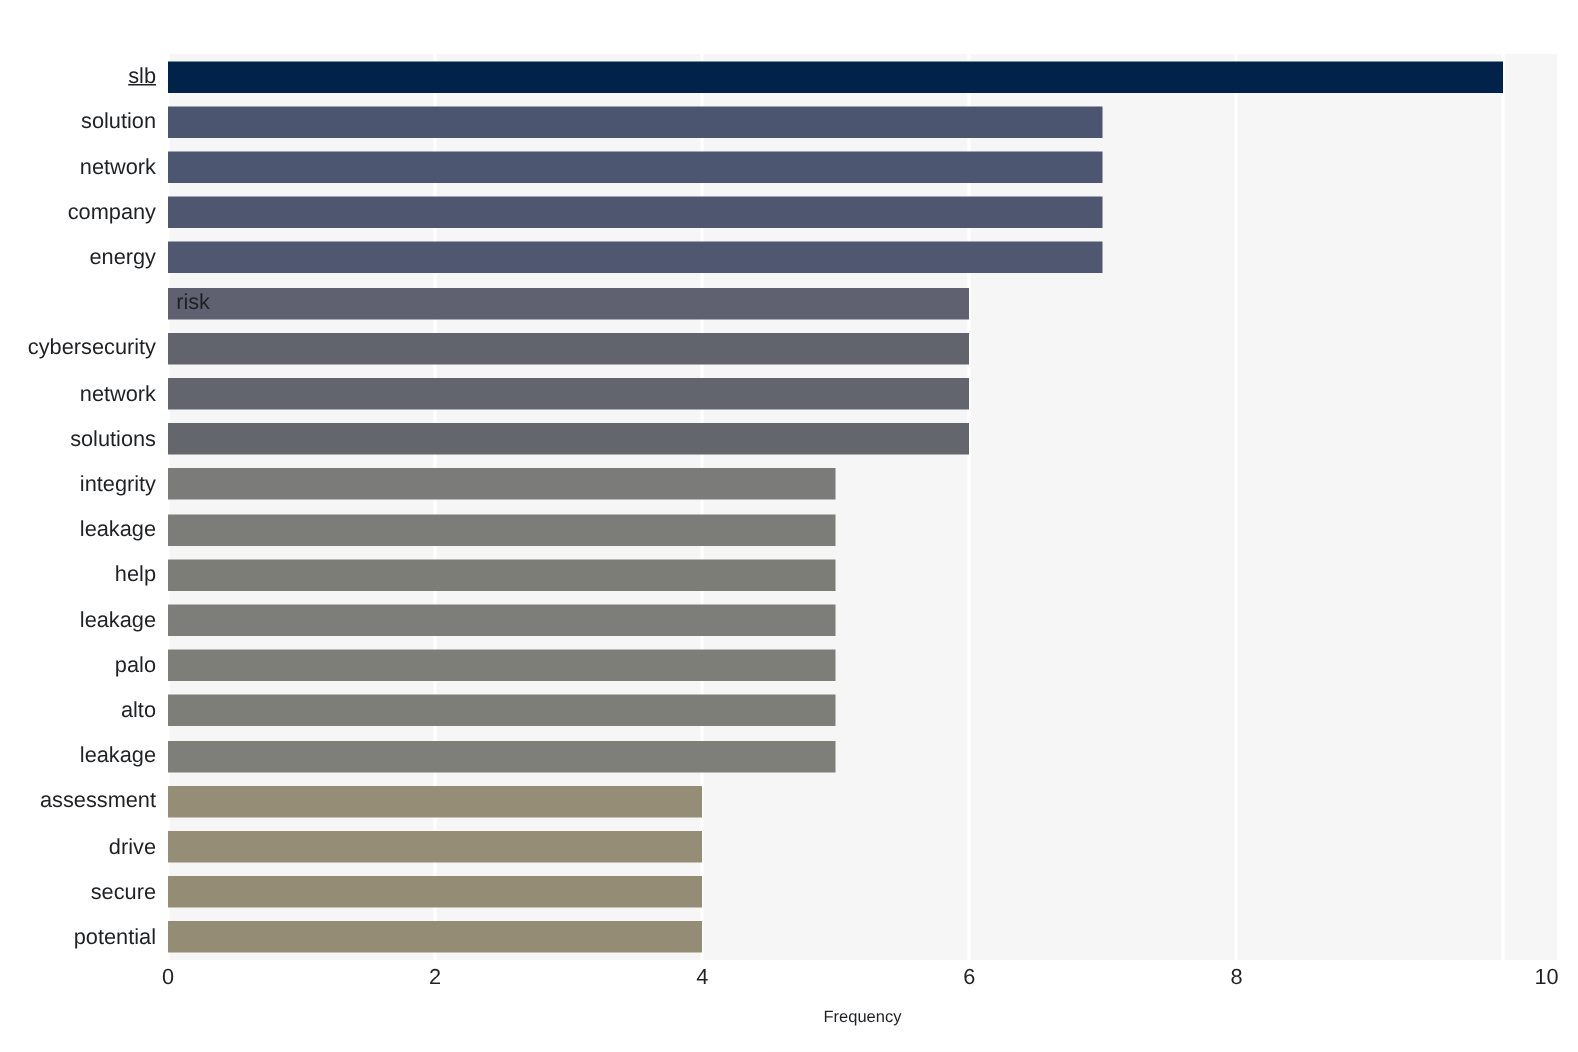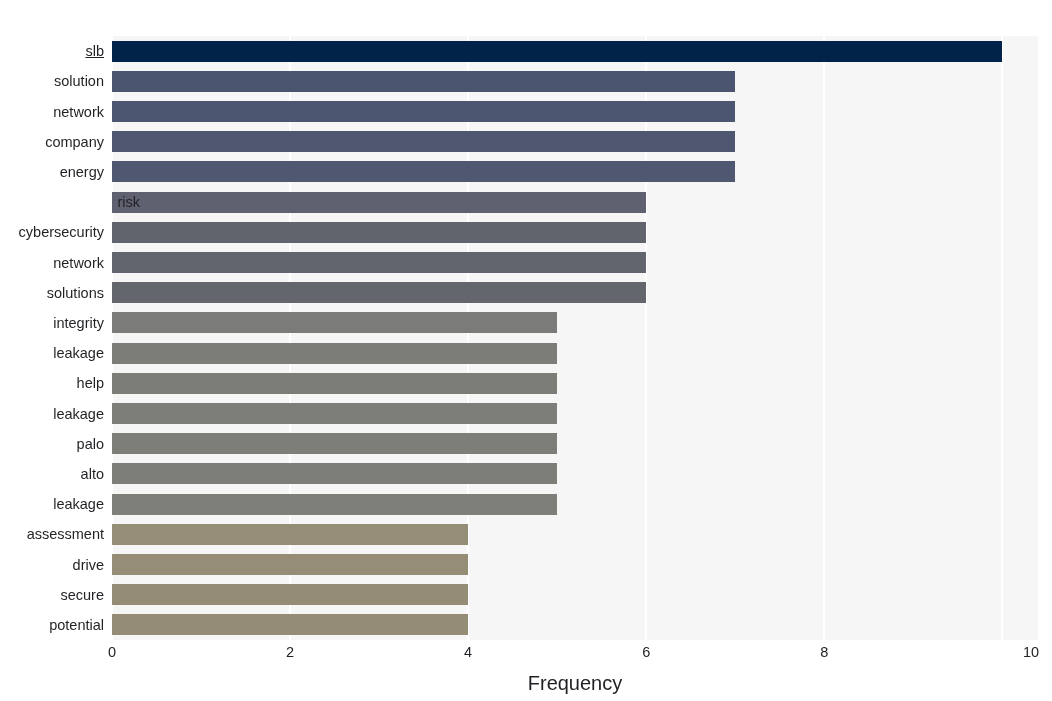--- a/index.html
+++ b/index.html
@@ -93,21 +93,21 @@
     transform: translateX(-50%);
     font-size: 14.5px;
     color: #1f2124;
   }
   #xaxis-title {
     position: absolute;
     left: 112px;
     top: 672px;
     width: 926px;
     text-align: center;
-    font-size: 20px;
+    font-size: 11px;
     color: #1f2124;
   }
 </style>
 </head>
 <body>
 
 <div id="figure">
 
 
   <div id="plot-area">

